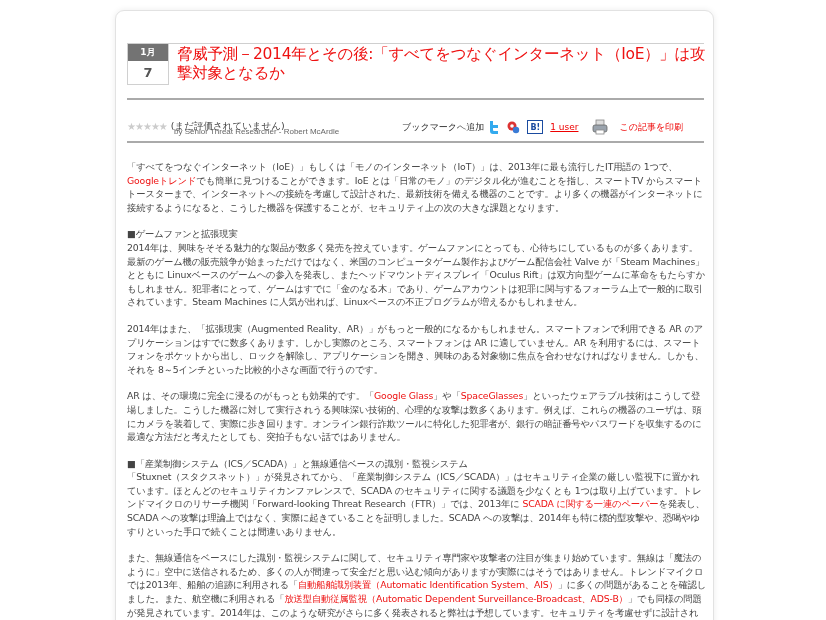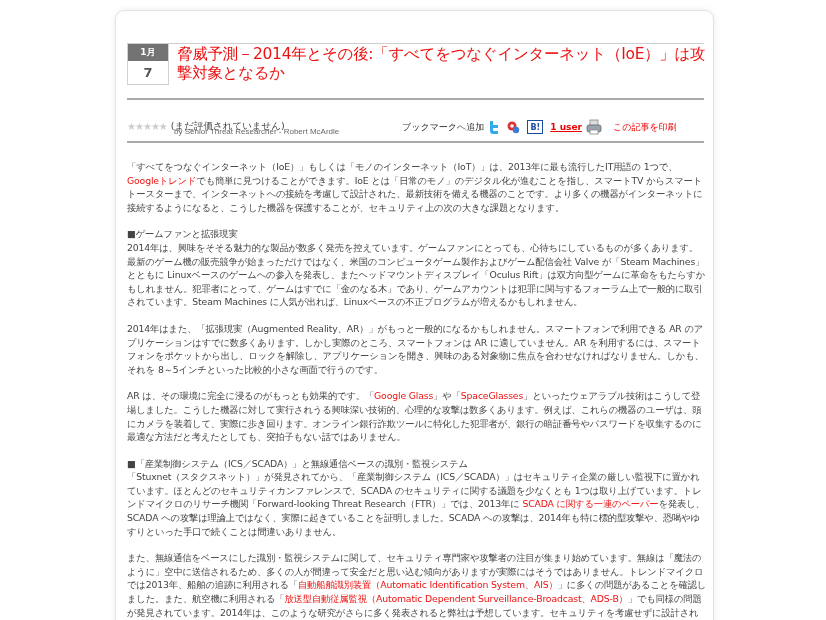--- a/index.html
+++ b/index.html
@@ -58,21 +58,21 @@
     position: absolute; left: 402px; top: 116px; display: flex; align-items: center;
     font-size: 9px; color: #333; height: 22px;
   }
   .bm-label { margin-right: 5px; }
   .icon { display: inline-flex; align-items: center; justify-content: center; margin-right: 7px; }
   .tw-icon { width: 10px; height: 14px; }
   .hatena-icon {
     width: 14px; height: 12px; border: 1px solid #1a4ba0; color: #1a4ba0;
     font-size: 8px; font-weight: bold; line-height: 11px; font-family: "DejaVu Sans", sans-serif;
   }
-  .users-link { color: #e00; font-weight: bold; text-decoration: underline; font-size: 9px; margin-right: 4px; }
+  .users-link { color: #e00; font-weight: normal; text-decoration: underline; font-size: 9px; margin-right: 14px; }
   .print-link { color: #e00; font-size: 9px; margin-left: 4px; }
   .content {
     position: absolute; left: 127px; top: 160px; width: 580px;
     font-size: 9.3px; line-height: 13.6px; color: #444;
     font-family: "DejaVu Sans", sans-serif; letter-spacing: -0.15px;
   }
   .content p { margin: 0 0 13px 0; }
   .red { color: #ee1111; }
   .redb { color: #ee1111; font-weight: normal; }
 </style>

